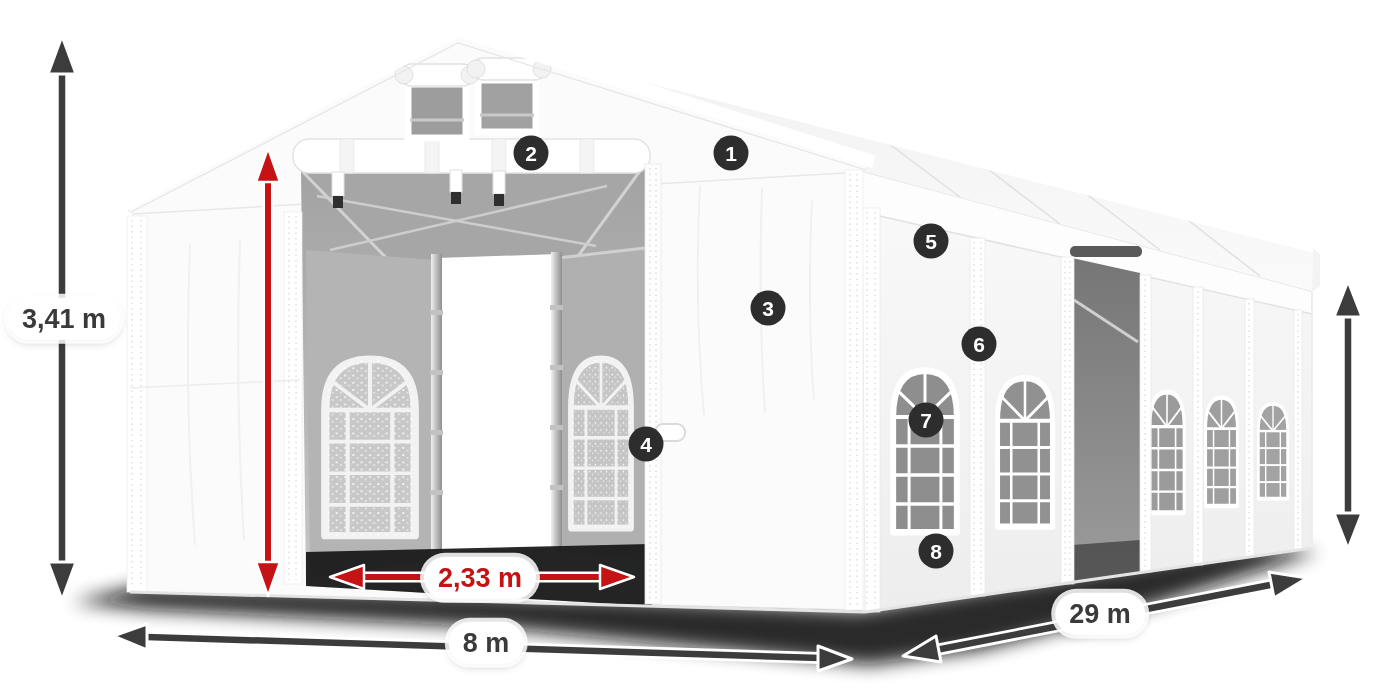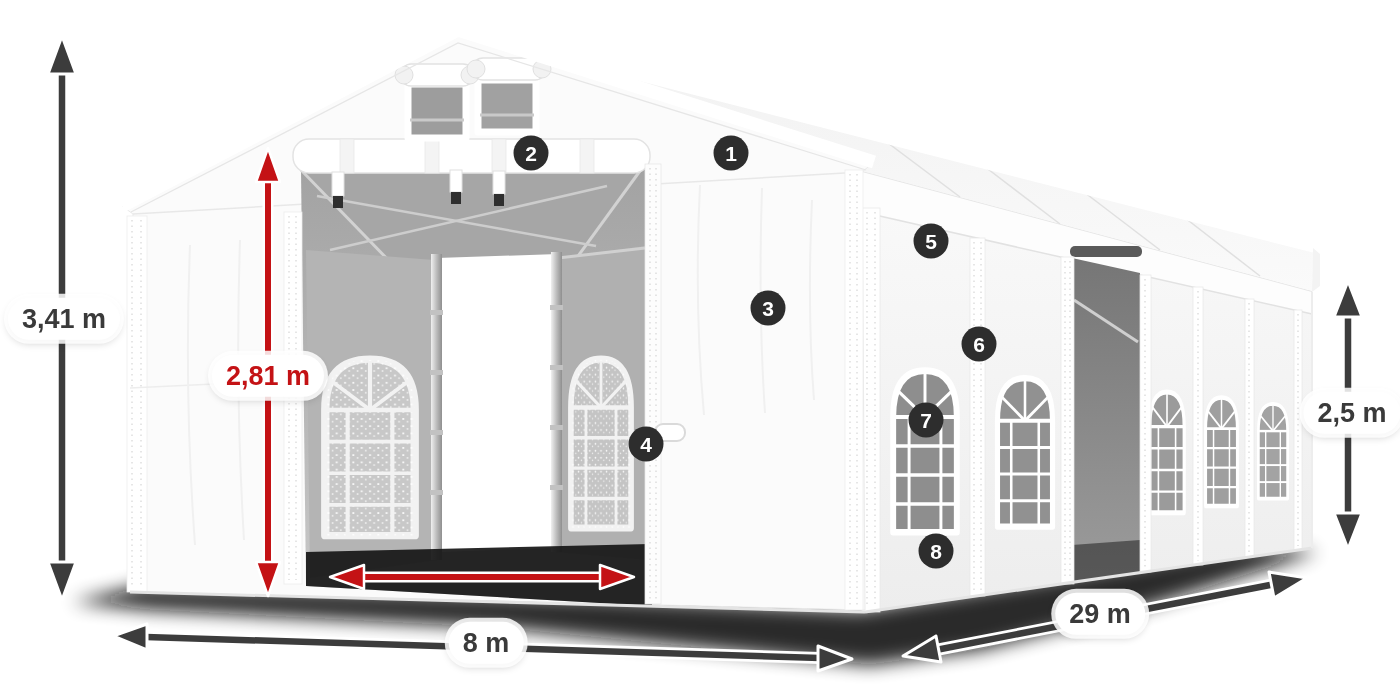--- a/index.html
+++ b/index.html
@@ -282,24 +282,23 @@
     </g>
     <g>
       <line x1="352" y1="577" x2="612" y2="577" stroke="#c41215" stroke-width="6"></line>
       <polygon points="330,577 364,565 364,589" fill="#c41215" stroke="#ffffff" stroke-width="2.5" stroke-linejoin="round"></polygon>
       <polygon points="634,577 600,565 600,589" fill="#c41215" stroke="#ffffff" stroke-width="2.5" stroke-linejoin="round"></polygon>
     </g>
   </g>
 </svg>
 
 <div class="pill" style="left:64px;top:319px">3,41 m</div>
-<div class="pill red" style="left:268px;top:376px">2,81 m</div>
+<div class="pill red" style="left:480px;top:578px">2,33 m</div>
 <div class="pill" style="left:486px;top:643px">8 m</div>
 <div class="pill" style="left:1100px;top:614px">29 m</div>
-<div class="pill" style="left:1352px;top:413px">2,5 m</div>
 
 <div class="marker" style="left:731px;top:153px">1</div>
 <div class="marker" style="left:531px;top:153px">2</div>
 <div class="marker" style="left:768px;top:308px">3</div>
 <div class="marker" style="left:646px;top:444px">4</div>
 <div class="marker" style="left:931px;top:241px">5</div>
 <div class="marker" style="left:979px;top:344px">6</div>
 <div class="marker" style="left:926px;top:420px">7</div>
 <div class="marker" style="left:936px;top:551px">8</div>
 

